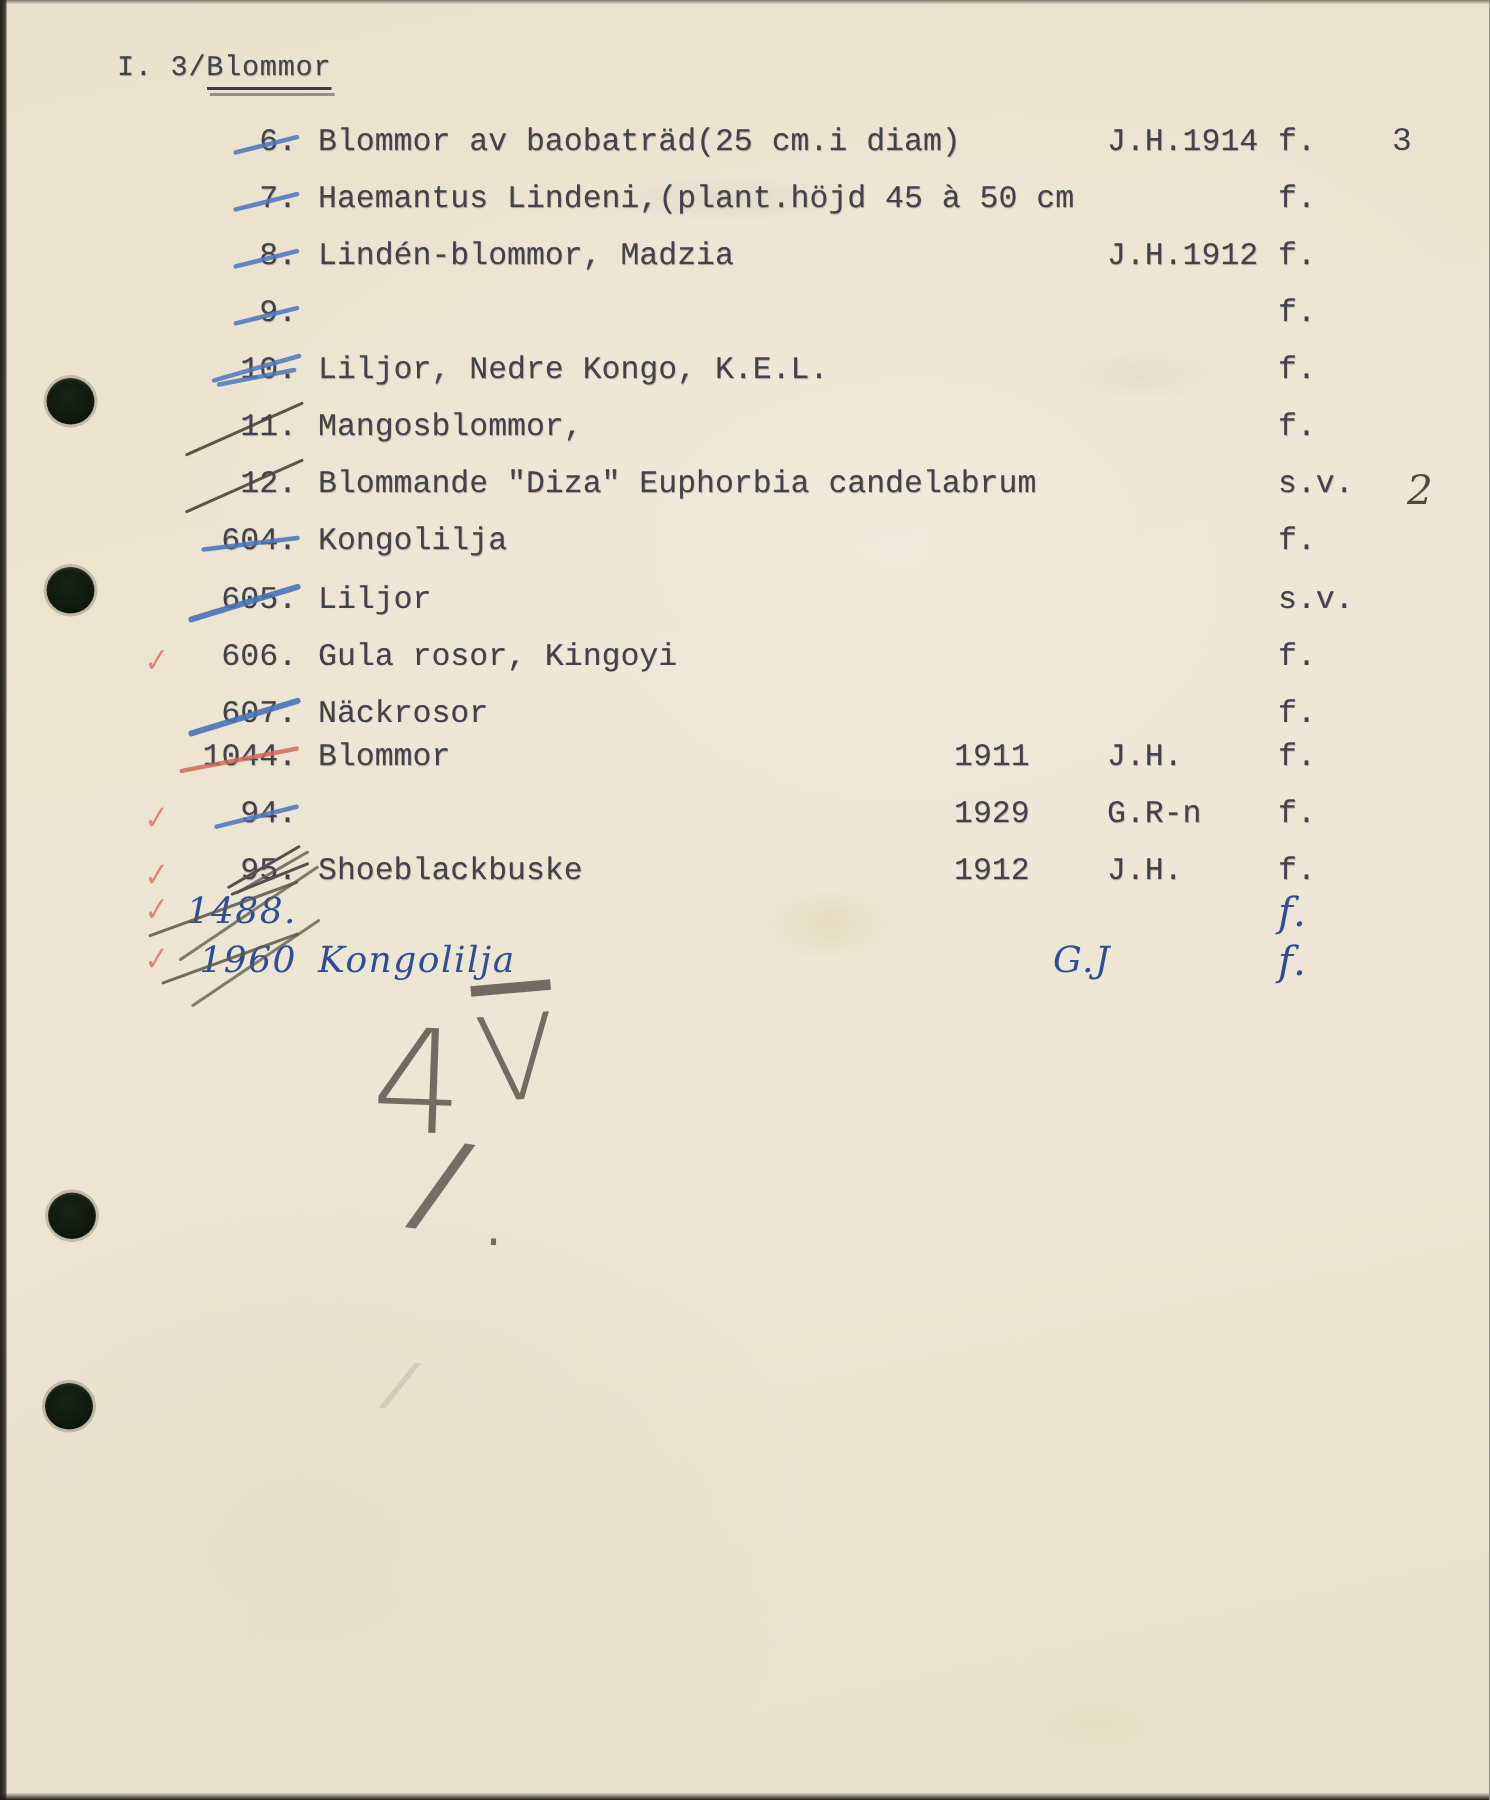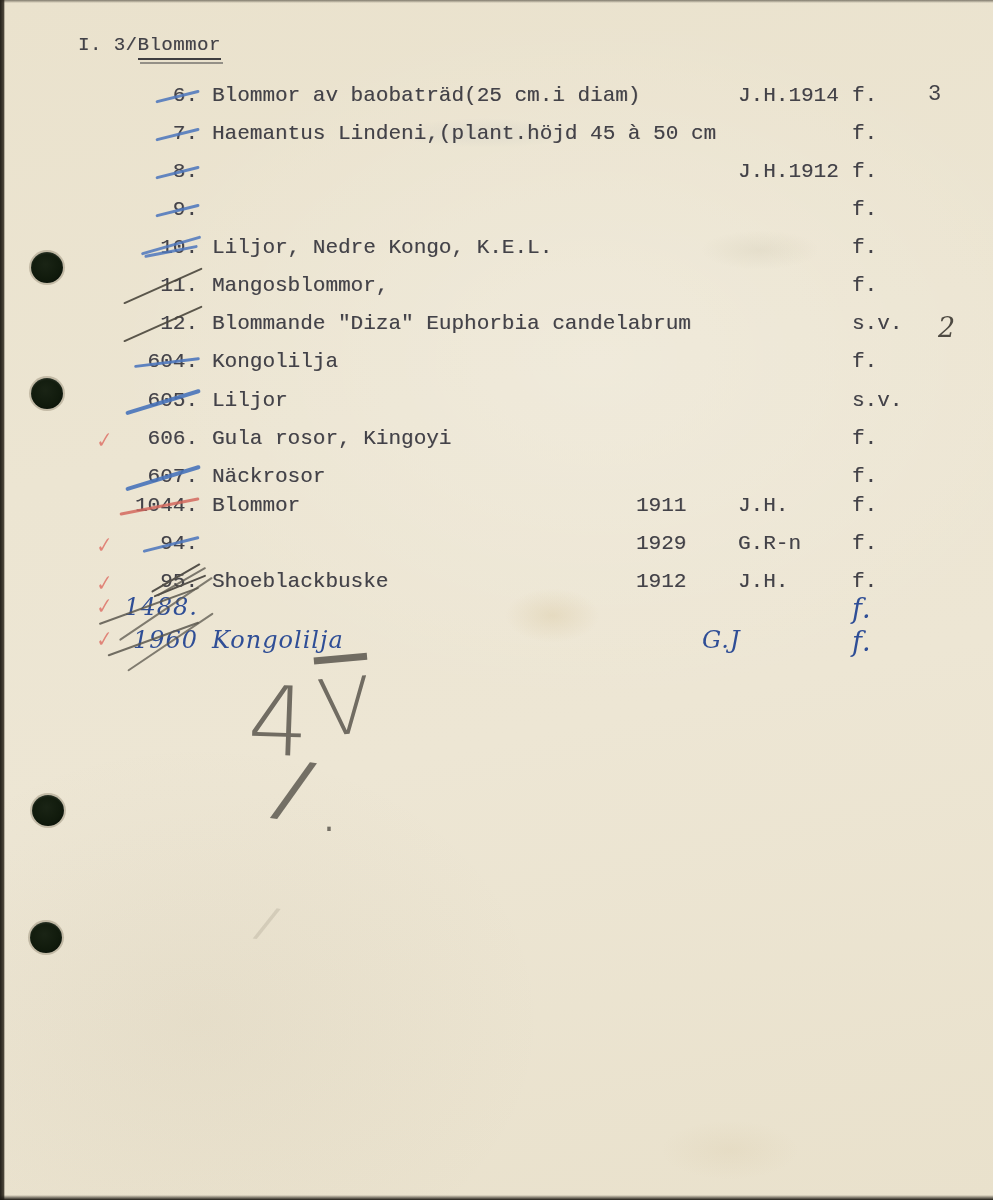--- a/index.html
+++ b/index.html
@@ -115,20 +115,21 @@
     <span class="who">J.H.1914</span>
     <span class="pay">f.</span>
   </div>
   <div class="row s-blue" style="top:122px">
     <span class="num"><span class="numtxt">7.</span></span>
     <span class="desc">Haemantus Lindeni,(plant.höjd 45 à 50 cm</span>
     <span class="pay">f.</span>
   </div>
   <div class="row s-blue" style="top:160px">
     <span class="num"><span class="numtxt">8.</span></span>
+    <span class="desc">Lindén-blommor, Madzia</span>
     <span class="who">J.H.1912</span>
     <span class="pay">f.</span>
   </div>
   <div class="row s-blue" style="top:198px">
     <span class="num"><span class="numtxt">9.</span></span>
     <span class="pay">f.</span>
   </div>
   <div class="row s-blue2" style="top:236px">
     <span class="num"><span class="numtxt">10.</span></span>
     <span class="desc">Liljor, Nedre Kongo, K.E.L.</span>

